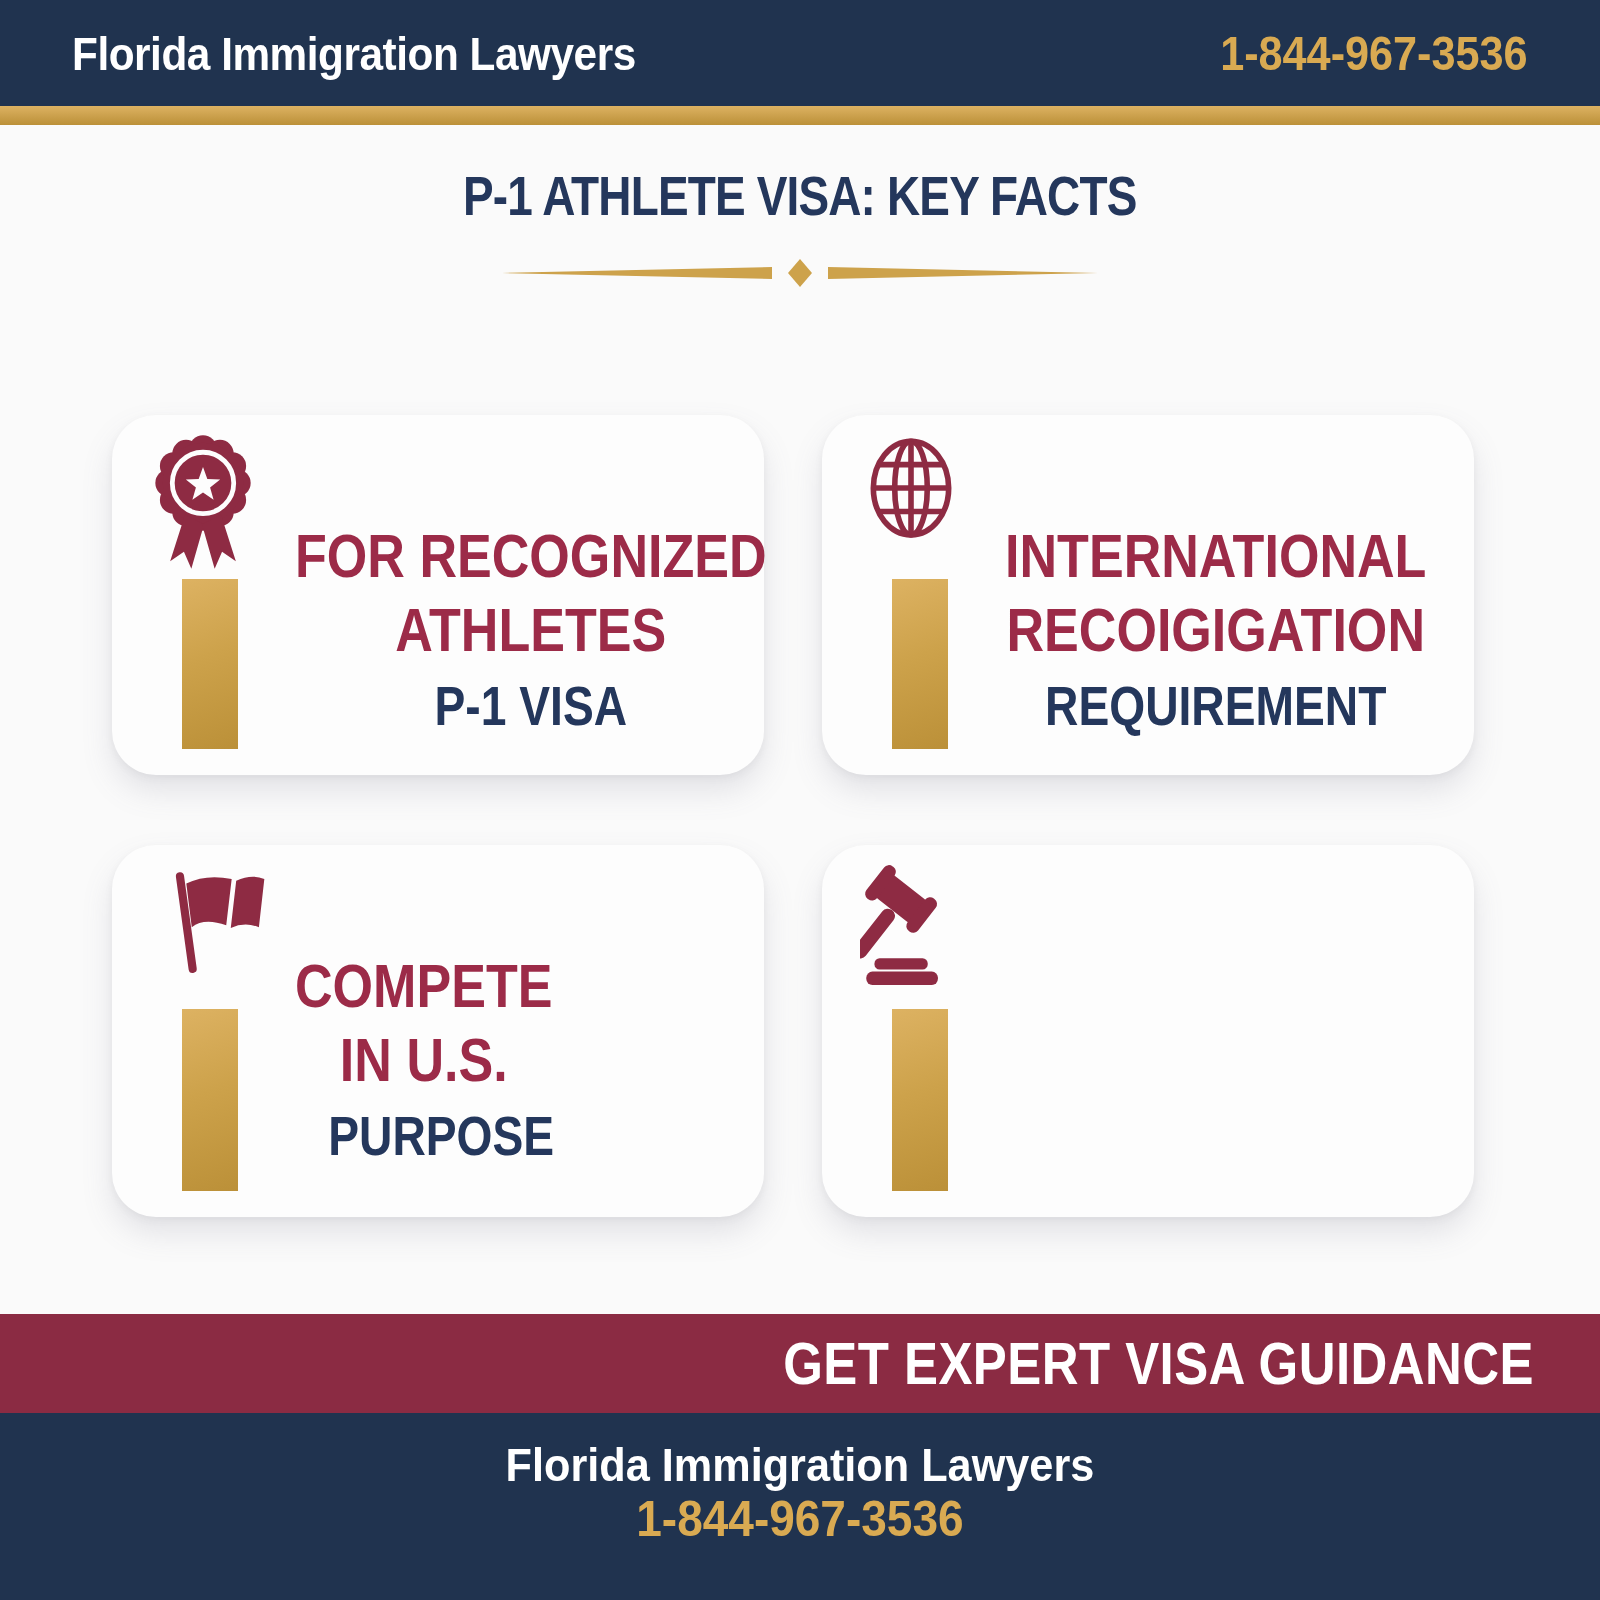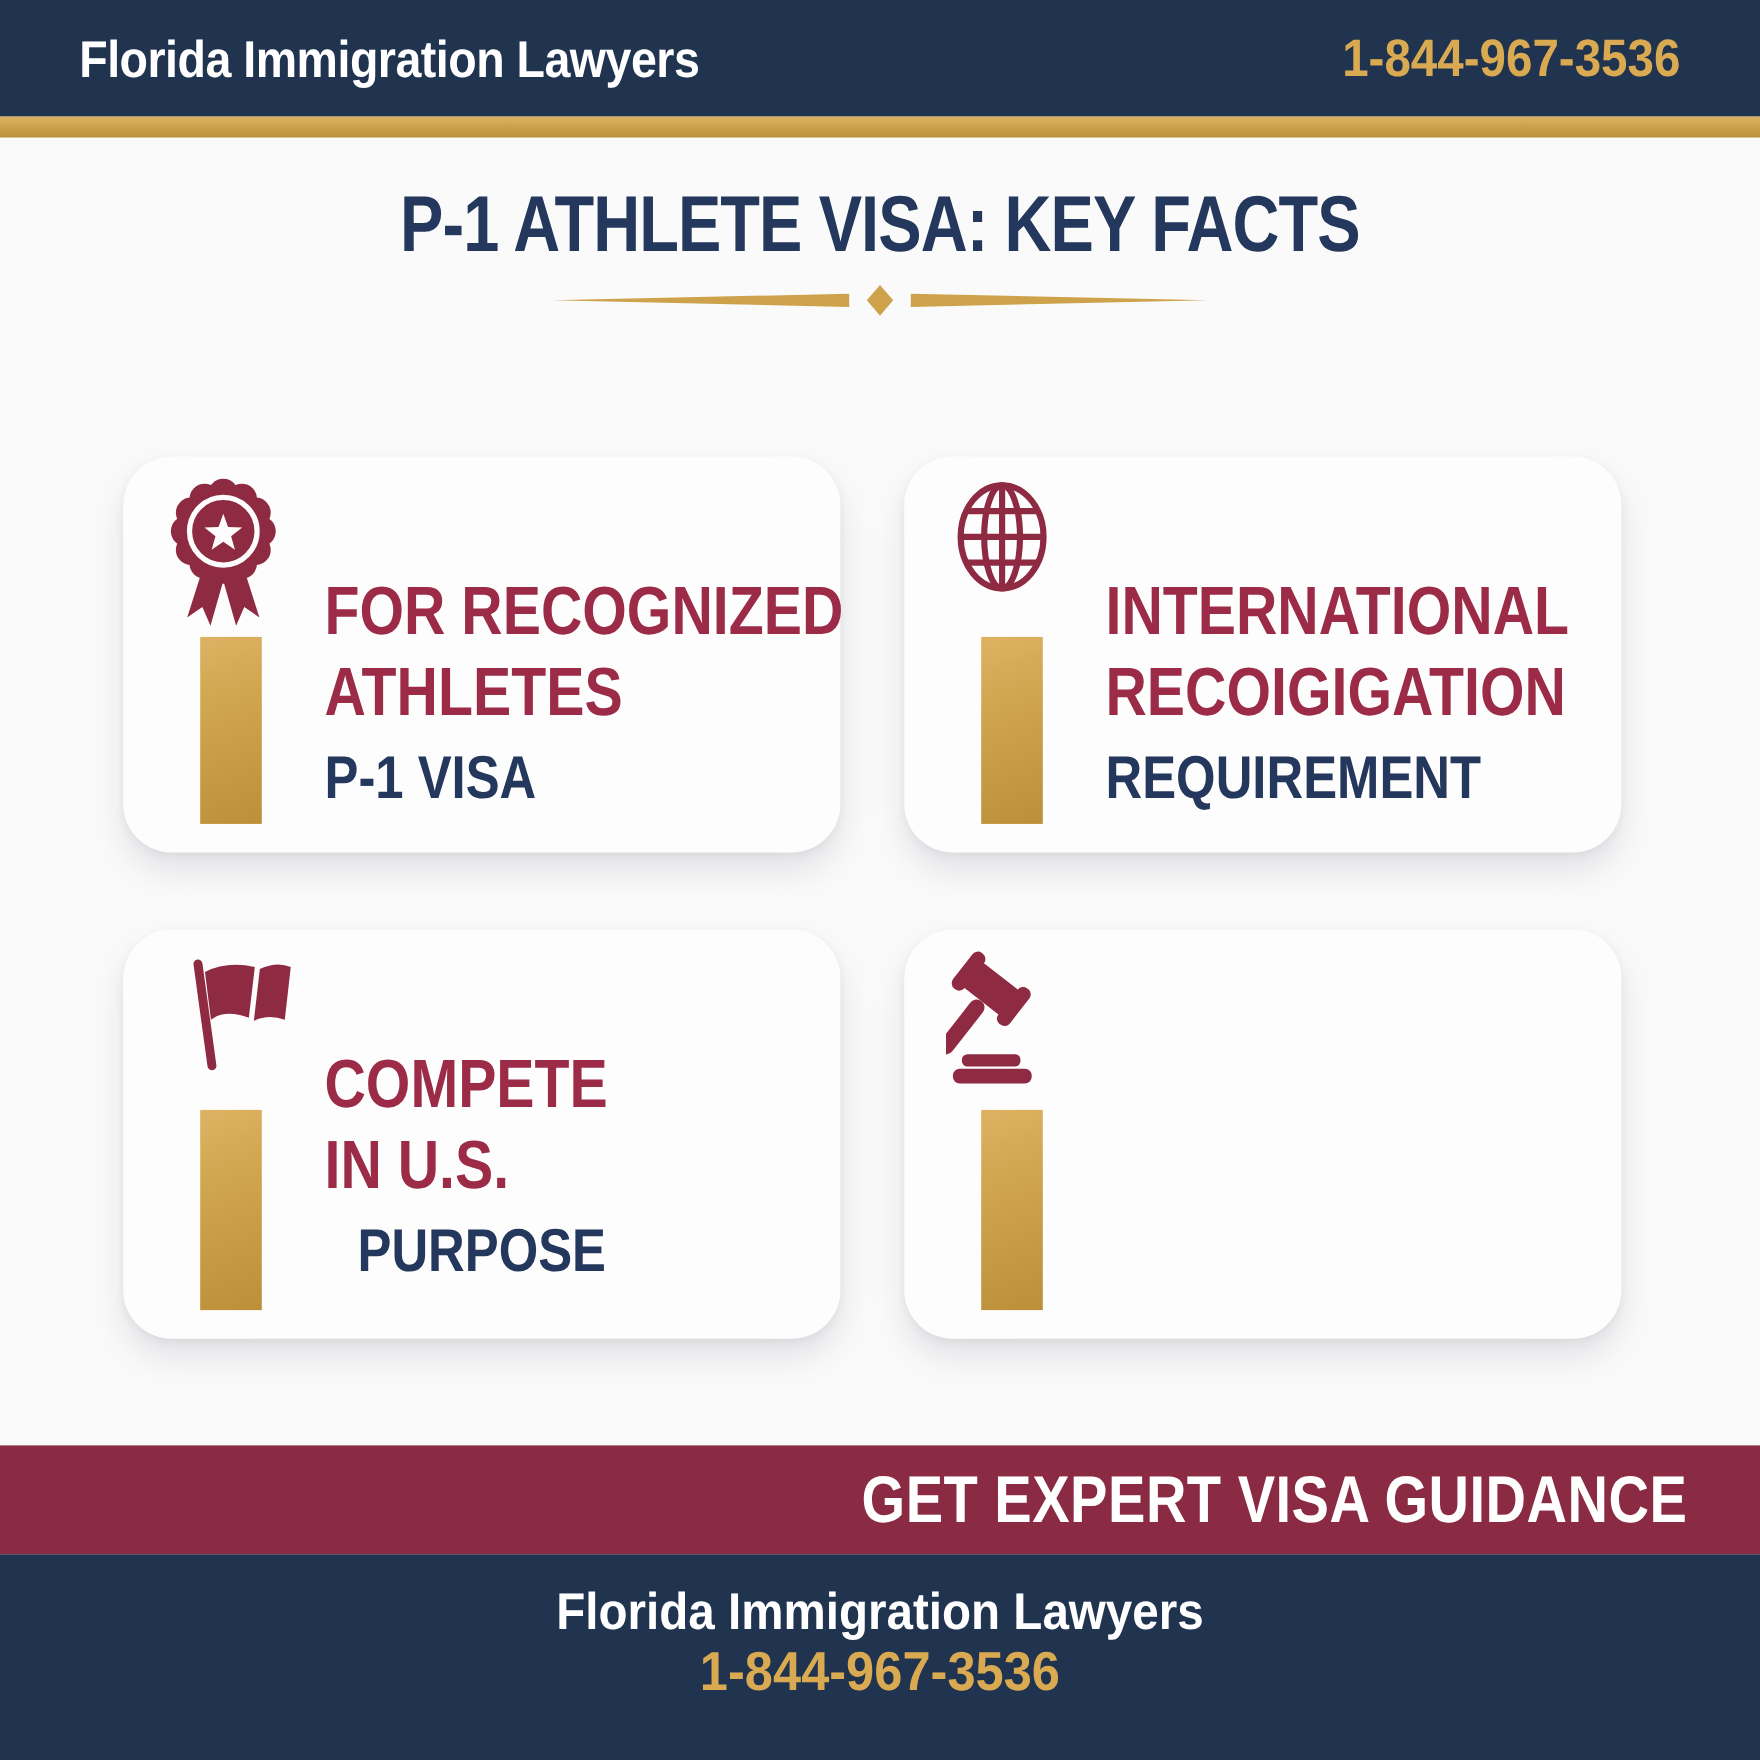--- a/index.html
+++ b/index.html
@@ -9,27 +9,27 @@
   
   .header{position:absolute;top:0;left:0;width:1600px;height:106px;background:var(--navy,#20334f);
     display:flex;align-items:center;justify-content:space-between;padding:0 72px;box-sizing:border-box;}
   .header .brand{color:#fff;font-size:47px;font-weight:bold;transform:scaleX(.9);transform-origin:left center;white-space:nowrap;letter-spacing:-.5px;}
   .header .phone{color:var(--gold-text,#d9aa52);font-size:48px;font-weight:bold;transform:scaleX(.9);transform-origin:right center;white-space:nowrap;}
   .gold-stripe{position:absolute;top:106px;left:0;width:1600px;height:19px;
     background:linear-gradient(180deg,var(--gold-light,#ddb262),var(--gold-dark,#bb9038));}
 
   
   .title{position:absolute;top:163px;left:0;width:1600px;text-align:center;
-    color:var(--navy-text,#24375c);font-size:72px;font-weight:bold;letter-spacing:-1px;white-space:nowrap;}
+    color:var(--navy-text,#24375c);font-size:56px;font-weight:bold;letter-spacing:-1px;white-space:nowrap;}
   .title span{display:inline-block;transform:scaleX(.82);transform-origin:center;}
   .divider{position:absolute;top:256px;left:500px;width:600px;height:34px;}
 
   
   .cards{position:absolute;top:415px;left:112px;width:1366px;
-    display:grid;grid-template-columns:652px 652px;grid-template-rows:360px 372px;column-gap:58px;row-gap:70px;}
+    display:grid;grid-template-columns:652px 652px;grid-template-rows:360px 372px;column-gap:58px;row-gap:70px;text-align:center;}
   .card{position:relative;background:var(--card-bg,#fdfdfd);border-radius:44px;
     box-shadow:0 16px 30px rgba(110,110,135,.17),0 3px 8px rgba(0,0,0,.05);}
   .card-icon{position:absolute;left:38px;top:15px;}
   .gold-bar{position:absolute;left:70px;top:164px;width:56px;height:170px;
     background:linear-gradient(160deg,var(--gold-light,#ddb262) 0%,var(--gold,#cda24b) 45%,var(--gold-dark,#bb9038) 100%);}
   .card:nth-child(n+3) .gold-bar{height:182px;}
   .card-text{position:absolute;left:183px;top:104px;}
   .heading{color:var(--crimson,#9c2b48);font-size:62px;line-height:74px;font-weight:bold;
     transform:scaleX(.84);transform-origin:left top;white-space:nowrap;}
   .sub{color:var(--navy-text,#24375c);font-size:55px;line-height:62px;font-weight:bold;margin-top:8px;

